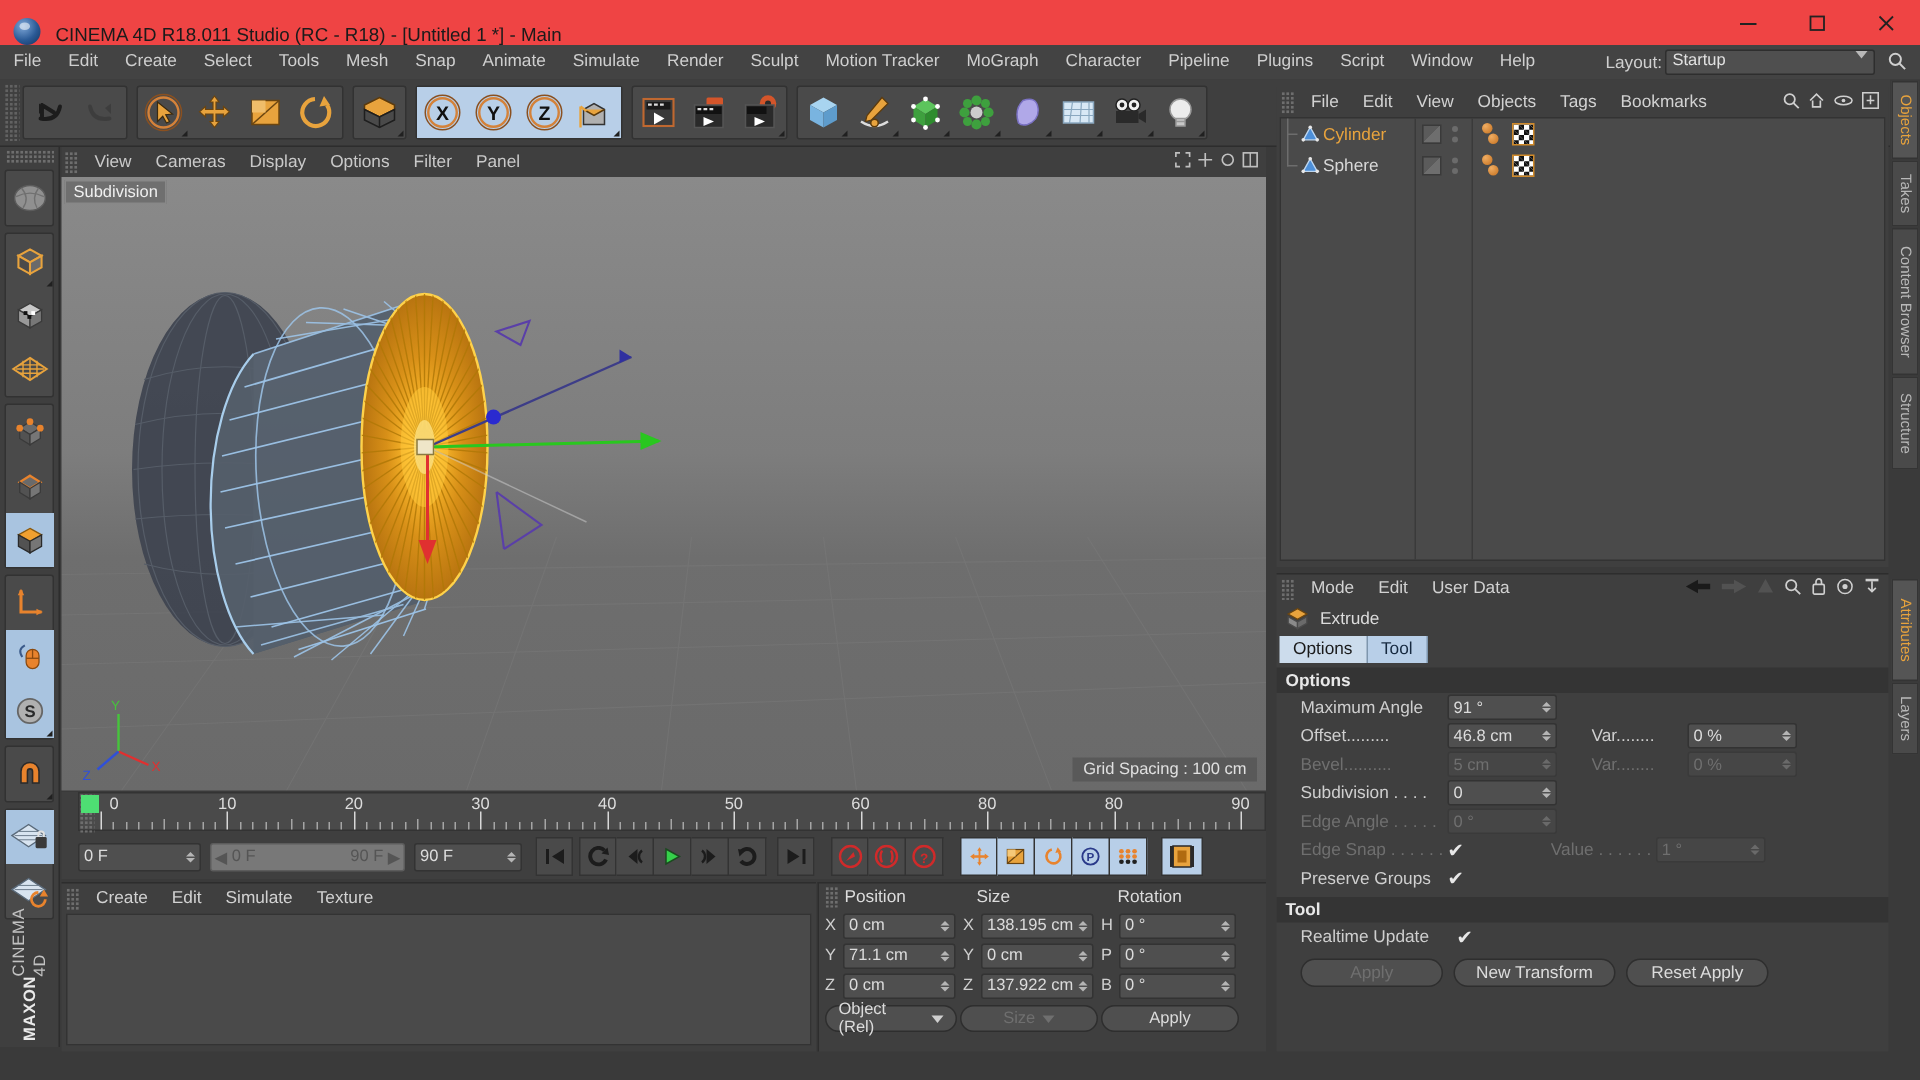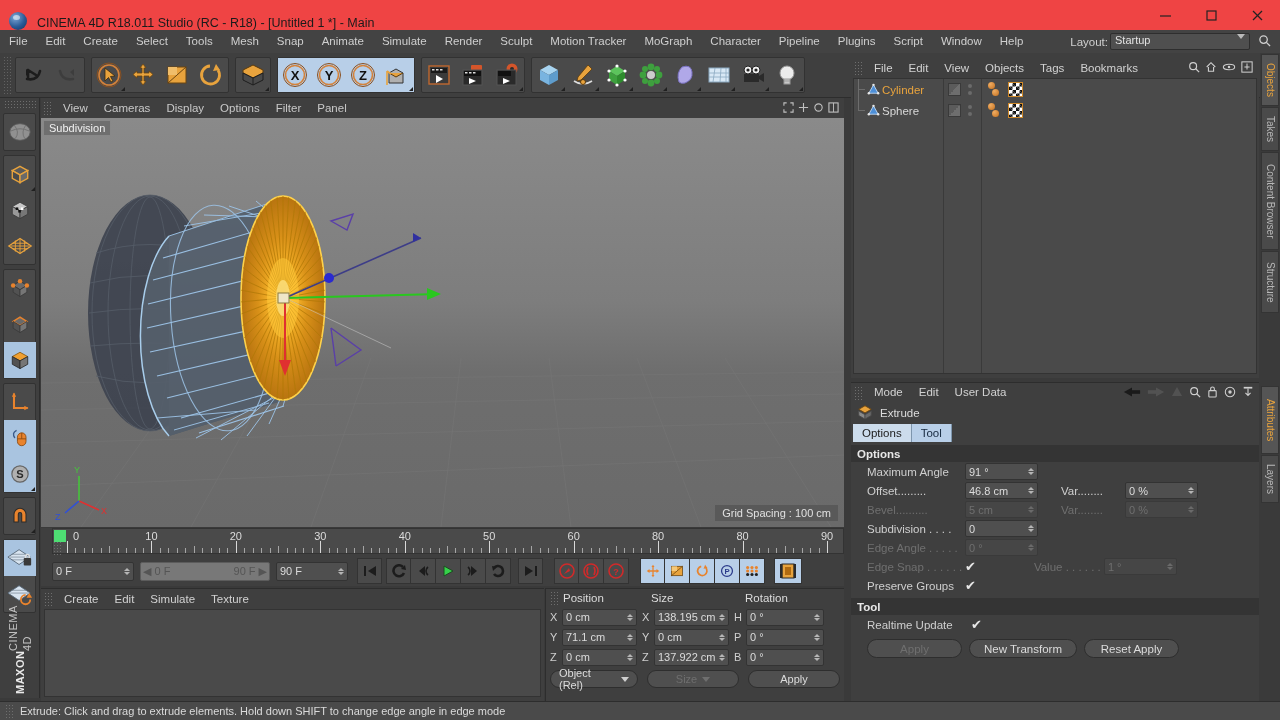--- a/index.html
+++ b/index.html
@@ -140,21 +140,21 @@
   
   .coords { position:absolute; left:545px; top:588px; width:299px; height:113px; background:#3f3f3f; border-left:1px solid #2d2d2d; border-top:1px solid #2d2d2d; }
   .co-head { height:18px; display:flex; align-items:center; }
   .co-head .g { width:9px;height:14px;margin:0 4px 0 4px;
     background-image:radial-gradient(#6e6e6e 1px, transparent 1px); background-size:3px 3px;}
   .co-head .h { font-size:11.5px; color:#dcdcdc; }
   .co-grid { padding:0 4px; }
   .co-row { display:flex; align-items:center; height:20px; gap:0; }
   .ax { width:12px; font-size:11px; color:#cfcfcf; text-align:left; }
   .co-f { height:17px; width:75px; margin-right:5px; }
-  .co-btm { display:flex; align-items:center; gap:2px; padding:3px 4px 0;justify-content:space-between; }
+  .co-btm { display:flex; align-items:center; gap:2px; padding:3px 4px 0; }
   .btn-sm {
     height:18px; background:#4f4f4f; border:1px solid #2e2e2e; border-radius:9px;
     display:flex; align-items:center; justify-content:center;
     font-size:11px; color:#dcdcdc; padding:0 8px;
   }
   .btn-sm.dis { color:#6f6f6f; }
 
   
   .statusbar { position:absolute; left:0; top:701px; width:1280px; height:19px;
     background:#4a4a4a; display:flex; align-items:center; border-top:1px solid #2d2d2d; }
@@ -1215,24 +1215,20 @@
         <span style="margin-left:5px;width:0;height:0;border-left:4px solid transparent;border-right:4px solid transparent;border-top:5px solid #cfcfcf;"></span>
       </div>
       <div class="btn-sm dis" style="width:92px;">
         <span>Size</span>
         <span style="margin-left:5px;width:0;height:0;border-left:4px solid transparent;border-right:4px solid transparent;border-top:5px solid #6f6f6f;"></span>
       </div>
       <div class="btn-sm" style="width:92px;">Apply</div>
     </div>
   </div>
 
-  <div class="statusbar">
-    <span class="g"></span>
-    <span class="txt">Extrude: Click and drag to extrude elements. Hold down SHIFT to change edge angle in edge mode</span>
-  </div>
 
   <div class="objmgr">
     <div class="om-menu">
       <span class="g"></span>
       <span class="mi">File</span>
       <span class="mi">Edit</span>
       <span class="mi">View</span>
       <span class="mi">Objects</span>
       <span class="mi">Tags</span>
       <span class="mi">Bookmarks</span>

